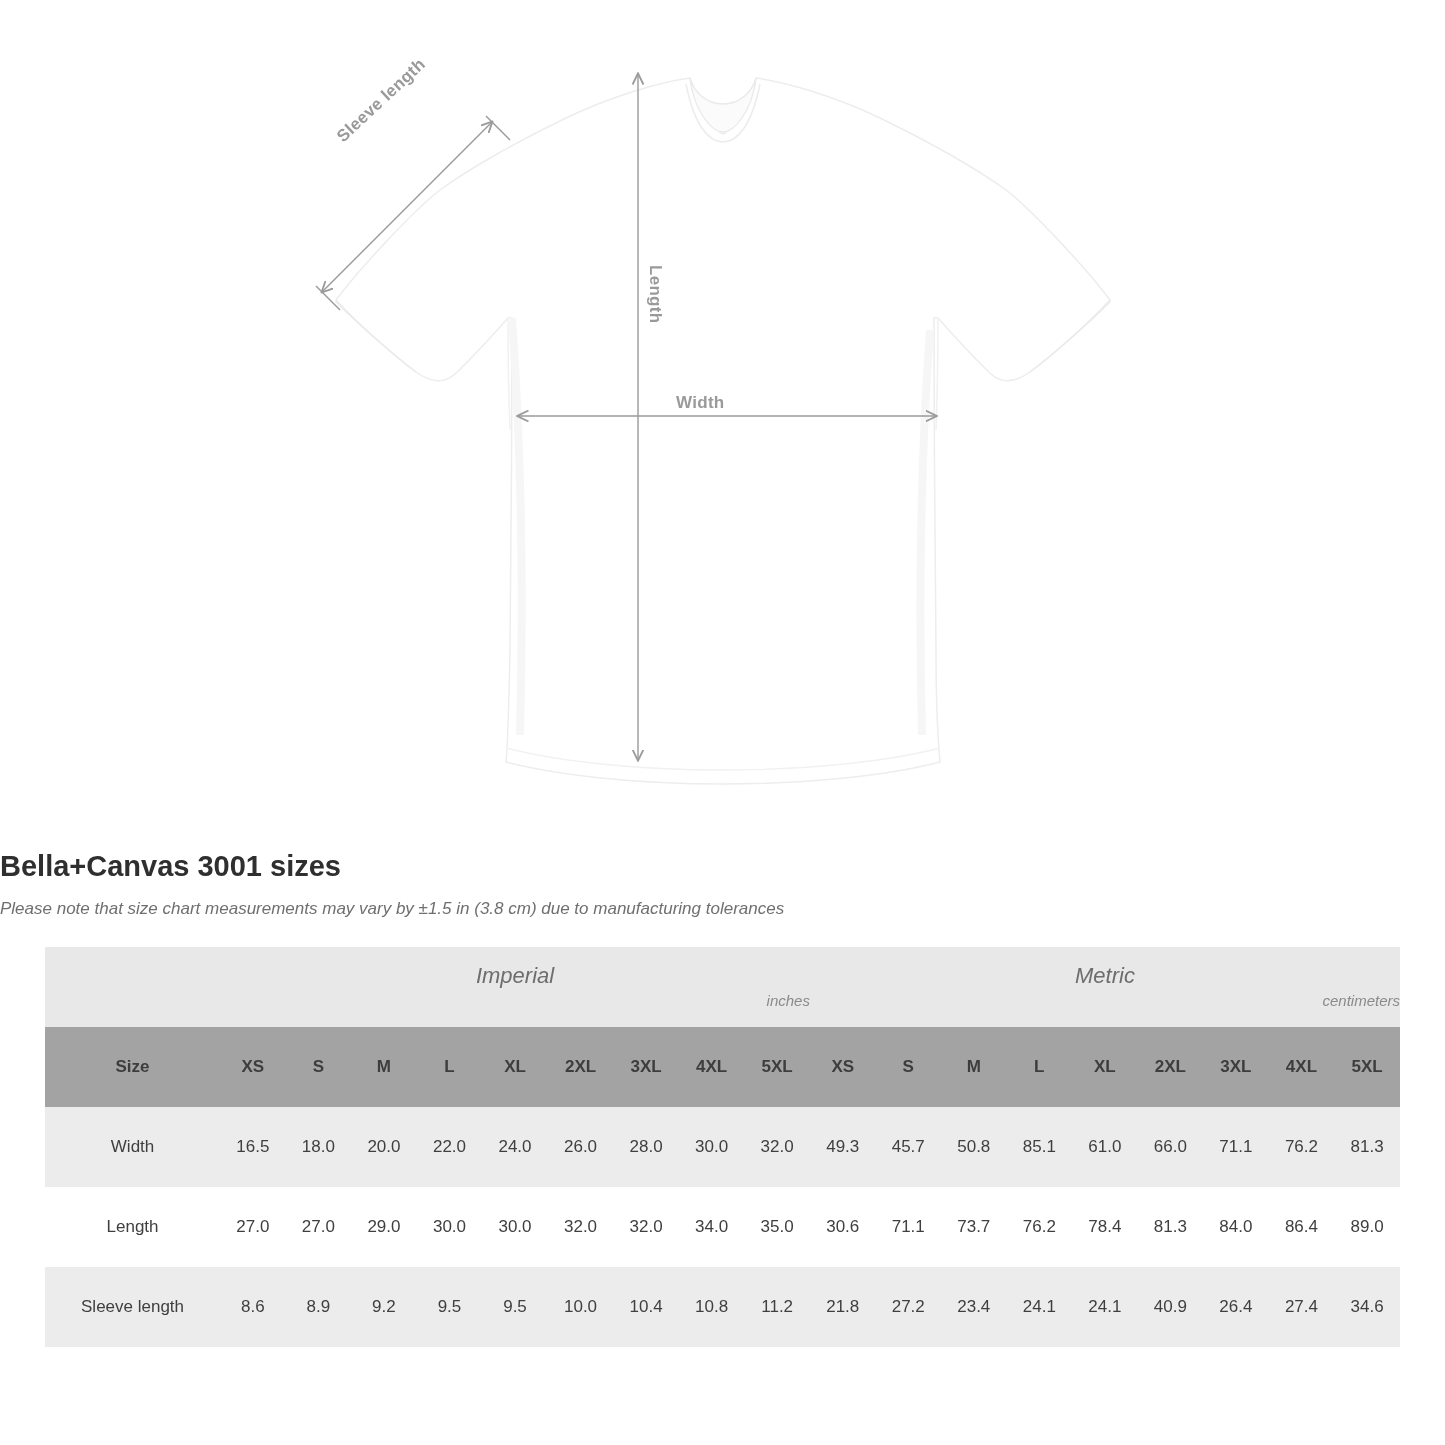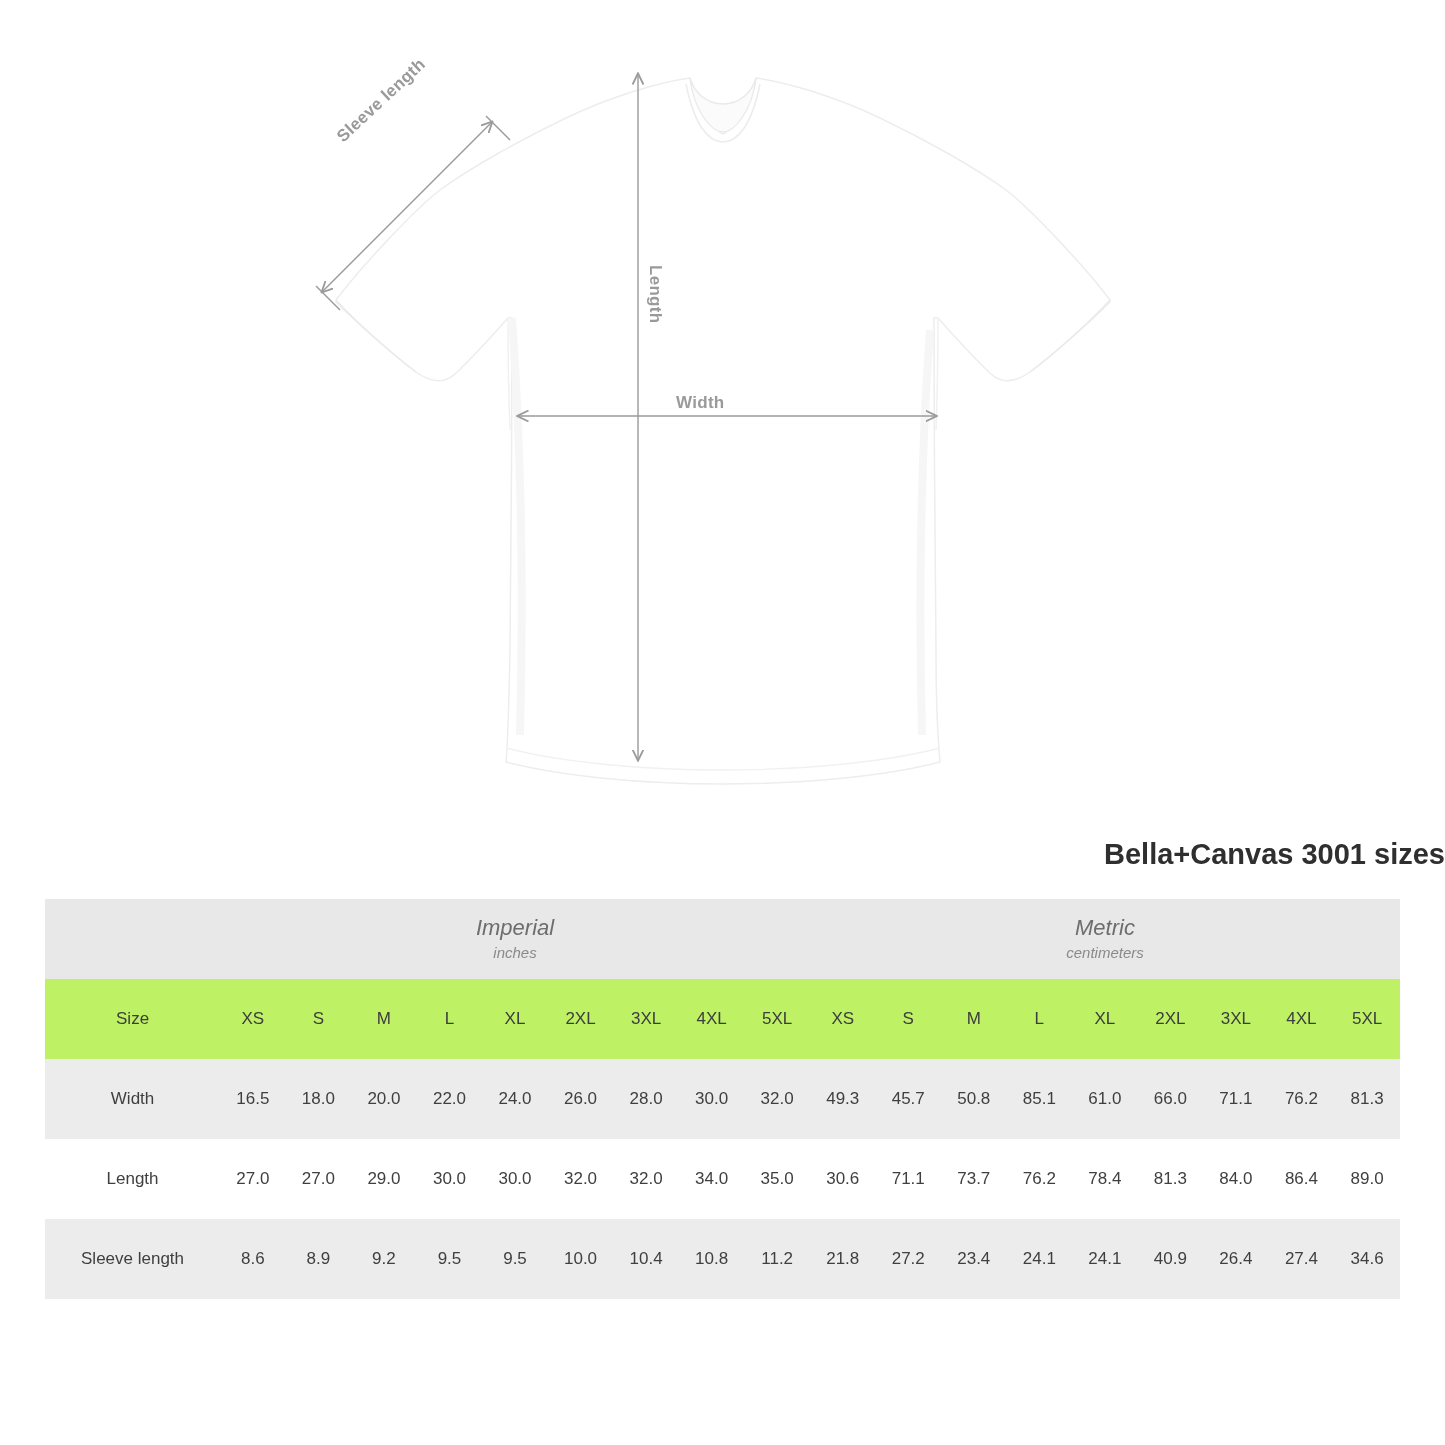--- a/index.html
+++ b/index.html
@@ -46,22 +46,22 @@
     top: 265px;
     writing-mode: vertical-rl;
   }
   .dim-label.width {
     left: 676px;
     top: 393px;
   }
 
   
   .title-block {
-    text-align: right;
-    margin-top: 18px;
+    text-align: left;
+    margin-top: 30px;
   }
   .chart-title {
     font-size: 29px;
     font-weight: bold;
     color: #2f2f2f;
     margin: 0;
   }
   .chart-note {
     font-size: 17px;
     font-style: italic;
@@ -97,24 +97,25 @@
     font-style: italic;
     font-weight: normal;
     color: #6d6d6d;
     line-height: 1.25;
   }
   .unit-sub {
     font-size: 15px;
     font-style: italic;
     color: #8a8a8a;
     line-height: 1.5;
+    text-align: right;
   }
   tr.row-header td {
-    background: #bef264;
-    font-weight: normal;
+    background: #a3a3a3;
+    font-weight: bold;
     color: #3d3d3d;
     font-size: 17px;
   }
   tr.row-shaded td {
     background: #ececec;
   }
   tr.row-plain td {
     background: #ffffff;
   }
   td.rowlabel {
@@ -194,20 +195,21 @@
     </g>
   </svg>
 
   <div class="dim-label sleeve">Sleeve length</div>
   <div class="dim-label length">Length</div>
   <div class="dim-label width">Width</div>
 </div>
 
 <div class="title-block">
   <h1 class="chart-title">Bella+Canvas 3001 sizes</h1>
+  <p class="chart-note">Please note that size chart measurements may vary by ±1.5 in (3.8 cm) due to manufacturing tolerances</p>
 </div>
 
 <div class="table-wrap">
   <table class="size-table">
     <colgroup>
       <col class="c-label">
       <col class="c-val">
         <col class="c-val">
         <col class="c-val">
         <col class="c-val">

